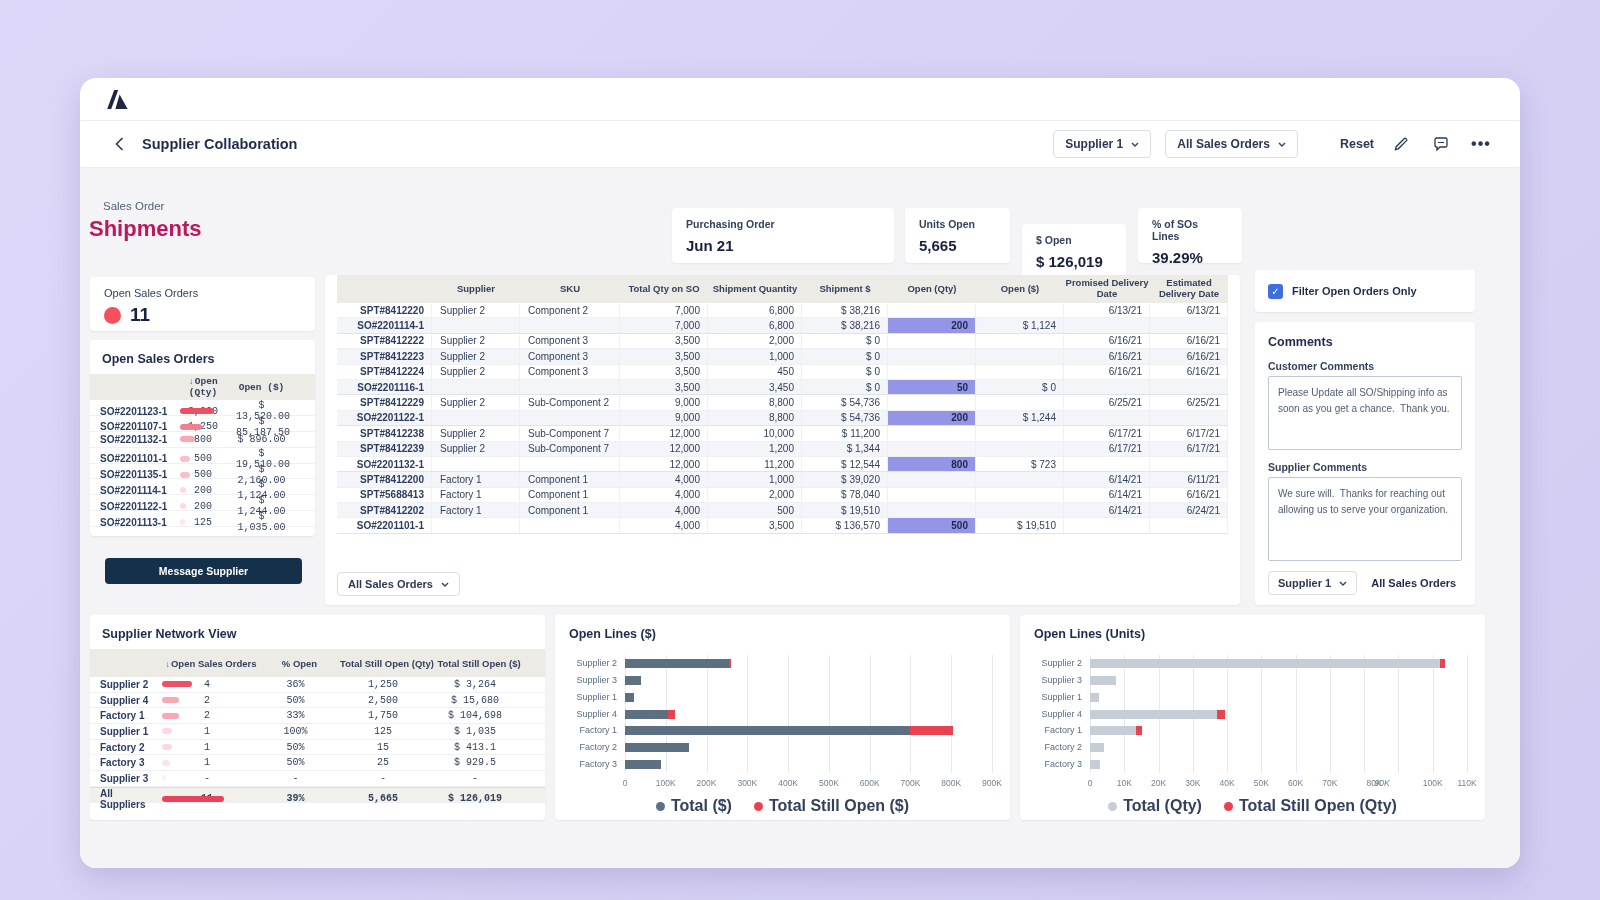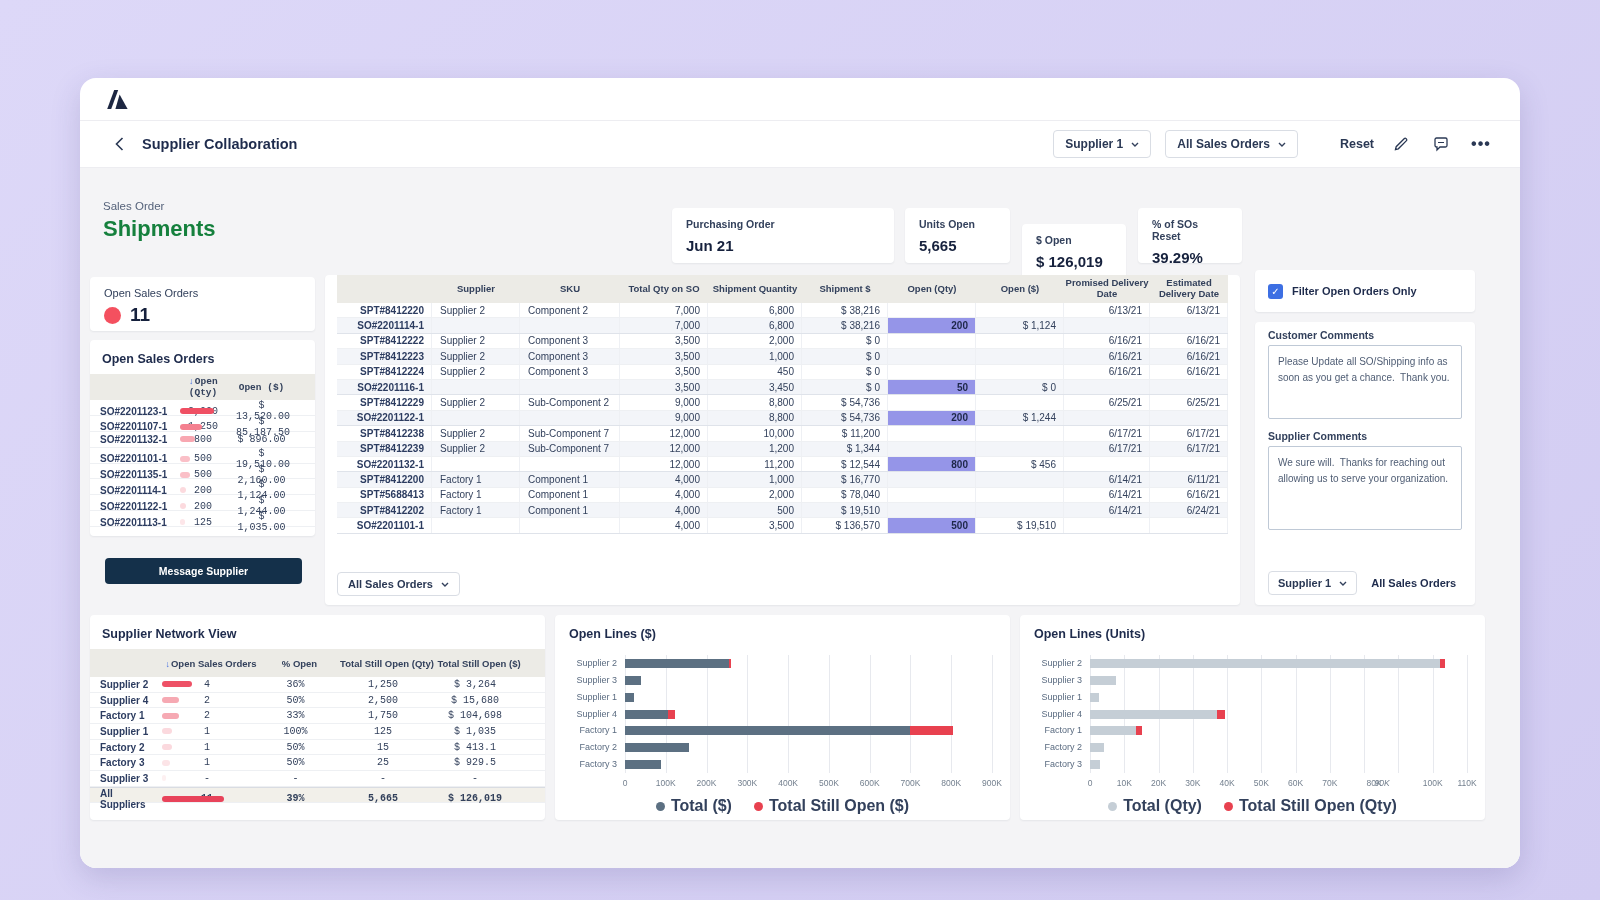--- a/index.html
+++ b/index.html
@@ -23,21 +23,21 @@
               color:#2a3854; cursor:pointer; }
   .reset { font-size:12.5px; font-weight:bold; color:#2a3854; margin-left:28px; cursor:pointer; }
   .icon-btn { width:26px; height:26px; display:flex; align-items:center; justify-content:center; cursor:pointer; color:#2a3854; }
   .dots { font-size:16px; font-weight:bold; color:#2a3854; letter-spacing:1px; }
 
   
   .content { position:relative; height:700px; background:#f4f4f6; }
   .card { position:absolute; background:#fff; border-radius:4px; box-shadow:0 1px 2px rgba(30,40,70,.07); }
 
   .eyebrow { position:absolute; left:23px; top:32px; font-size:11.5px; color:#55627a; }
-  .page-title { position:absolute; left:23px; top:48px; font-size:22px; font-weight:bold; color:#15803d; }
+  .page-title { position:absolute; left:9px; top:48px; font-size:22px; font-weight:bold; color:#be185d; }
 
   .kpi { padding:10px 14px; }
   .kpi .lab { font-size:10.5px; font-weight:bold; color:#33415c; }
   .kpi .val { font-size:15px; font-weight:bold; color:#16213d; margin-top:7px; }
 
   
   .oso-kpi { padding:10px 14px; }
   .oso-kpi .lab { font-size:11px; color:#33415c; }
   .oso-kpi .row { display:flex; align-items:center; gap:9px; margin-top:5px; }
   .red-dot { width:17px; height:17px; border-radius:50%; background:#f4505f; }
@@ -166,21 +166,21 @@
     </div>
     <div class="card kpi" style="left:825px; top:40px; width:105px; height:55px;">
       <div class="lab">Units Open</div>
       <div class="val">5,665</div>
     </div>
     <div class="card kpi" style="left:942px; top:56px; width:104px; height:55px;">
       <div class="lab">$ Open</div>
       <div class="val">$ 126,019</div>
     </div>
     <div class="card kpi" style="left:1058px; top:40px; width:104px; height:55px;">
-      <div class="lab">% of SOs Reset</div>
+      <div class="lab">% of SOs Lines</div>
       <div class="val">39.29%</div>
     </div>
 
     <div class="card oso-kpi" style="left:10px; top:109px; width:225px; height:54px;">
       <div class="lab">Open Sales Orders</div>
       <div class="row">
         <span class="red-dot"></span>
         <span class="num">11</span>
       </div>
     </div>
@@ -374,31 +374,31 @@
               <div class="c-r">6/17/21</div>
             </div>
             <div class="trow ship-grid ship-row so-row">
               <div class="c-r id">SO#2201132-1</div>
               <div class="c-l"></div>
               <div class="c-l"></div>
               <div class="c-r">12,000</div>
               <div class="c-r">11,200</div>
               <div class="c-r">$ 12,544</div>
               <div class="c-r cell-open-qty hl">800</div>
-              <div class="c-r">$ 456</div>
+              <div class="c-r">$ 723</div>
               <div class="c-r"></div>
               <div class="c-r"></div>
             </div>
             <div class="trow ship-grid ship-row alt">
               <div class="c-r id">SPT#8412200</div>
               <div class="c-l">Factory 1</div>
               <div class="c-l">Component 1</div>
               <div class="c-r">4,000</div>
               <div class="c-r">1,000</div>
-              <div class="c-r">$ 16,770</div>
+              <div class="c-r">$ 39,020</div>
               <div class="c-r cell-open-qty"></div>
               <div class="c-r"></div>
               <div class="c-r">6/14/21</div>
               <div class="c-r">6/11/21</div>
             </div>
             <div class="trow ship-grid ship-row">
               <div class="c-r id">SPT#5688413</div>
               <div class="c-l">Factory 1</div>
               <div class="c-l">Component 1</div>
               <div class="c-r">4,000</div>
@@ -444,20 +444,21 @@
         </button>
       </div>
     </div>
 
     <div class="card chk-card" style="left:1175px; top:102px; width:220px; height:42px;">
       <span class="checkbox">✓</span>
       <span class="chk-lab">Filter Open Orders Only</span>
     </div>
 
     <div class="card" style="left:1175px; top:154px; width:220px; height:283px;">
+      <div class="cmt-h">Comments</div>
       <div class="cmt-lab">Customer Comments</div>
       <textarea class="cmt-box" style="height: 74px;">Please Update all SO/Shipping info as soon as you get a chance.  Thank you.</textarea>
       <div class="cmt-lab">Supplier Comments</div>
       <textarea class="cmt-box" style="height: 84px;">We sure will.  Thanks for reaching out allowing us to serve your organization.</textarea>
       <div class="cmt-foot">
         <button class="drop-btn">
           <span>Supplier 1</span>
           <svg width="8" height="5" viewBox="0 0 8 5">
               <polyline points="1,1 4,4 7,1" fill="none" stroke="#33415c" stroke-width="1.4"></polyline>
             </svg>

